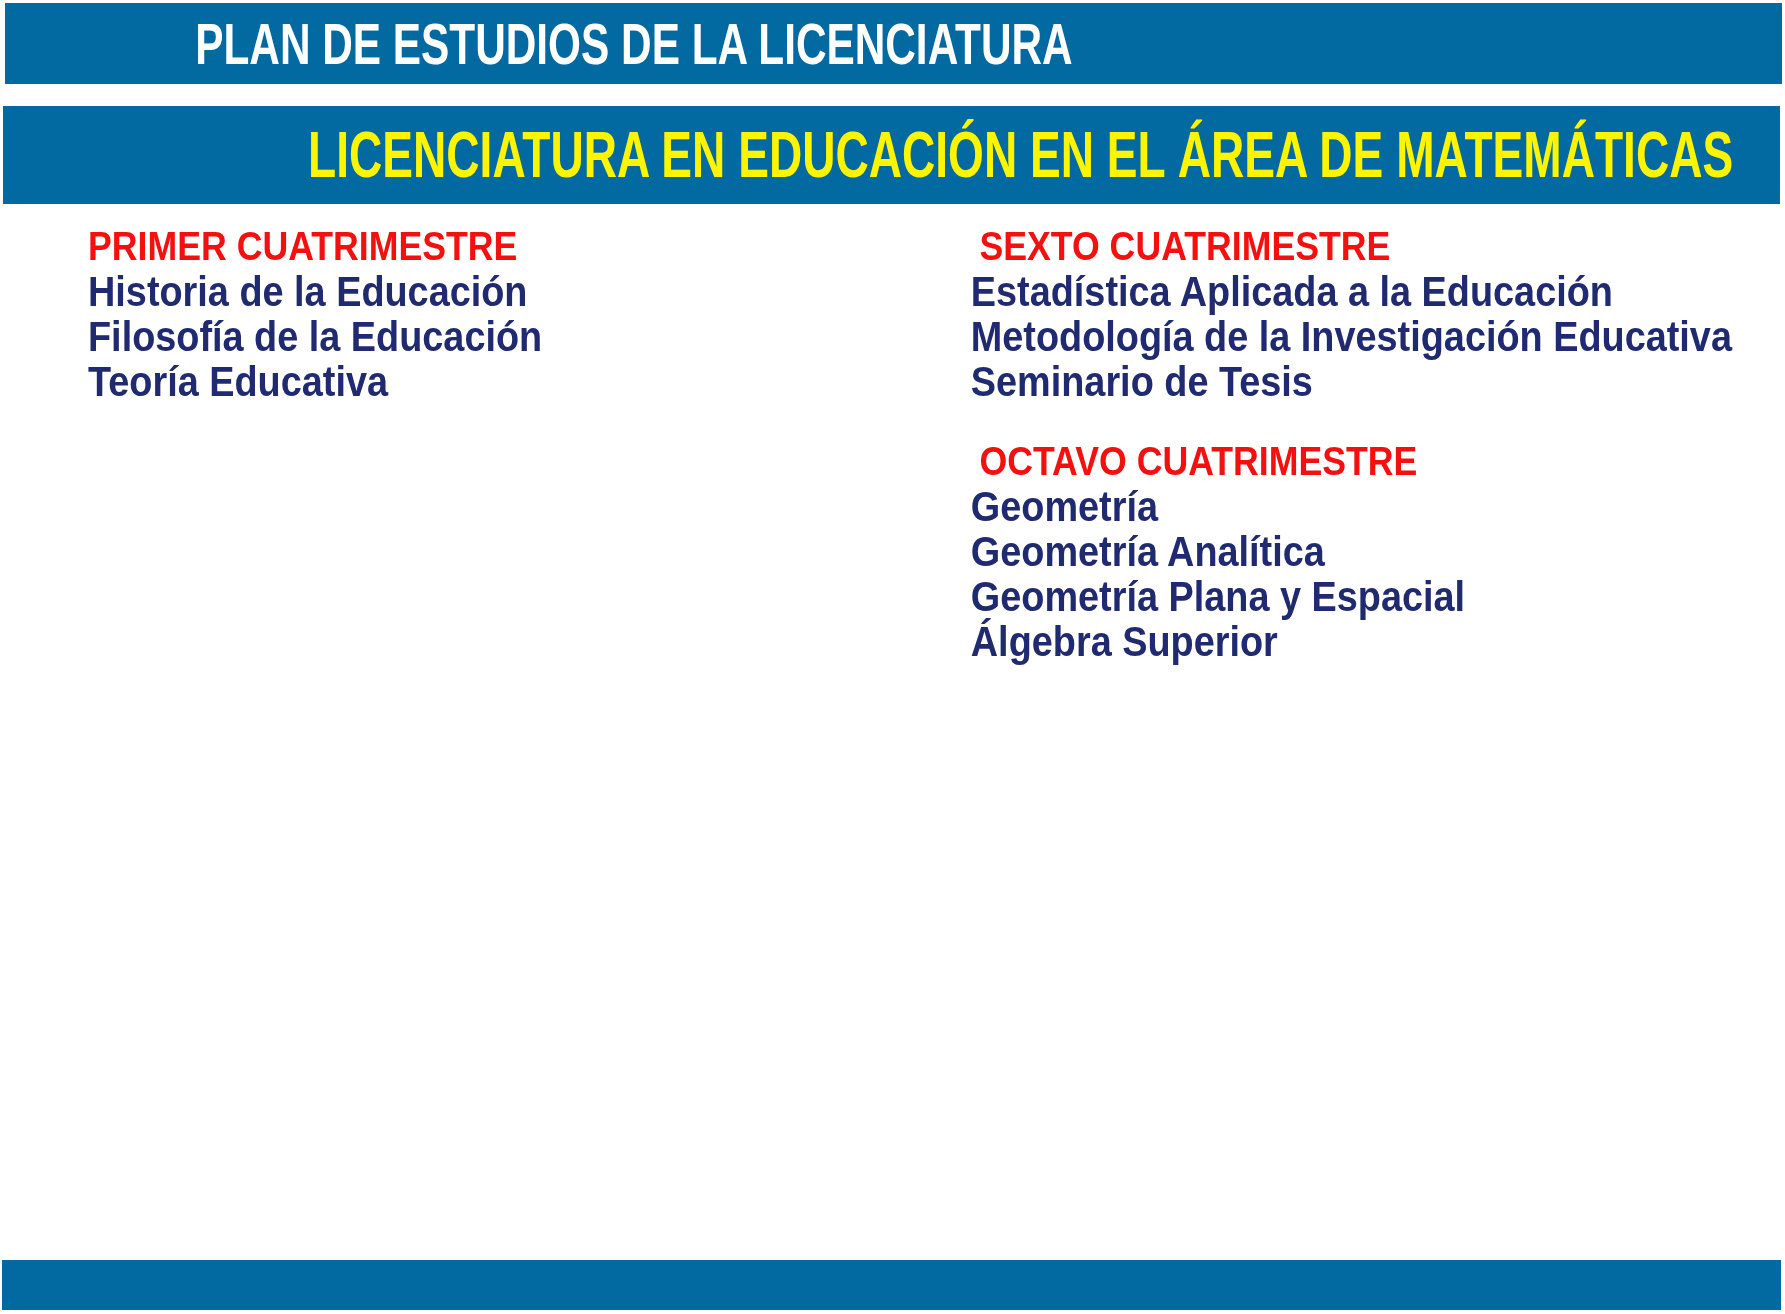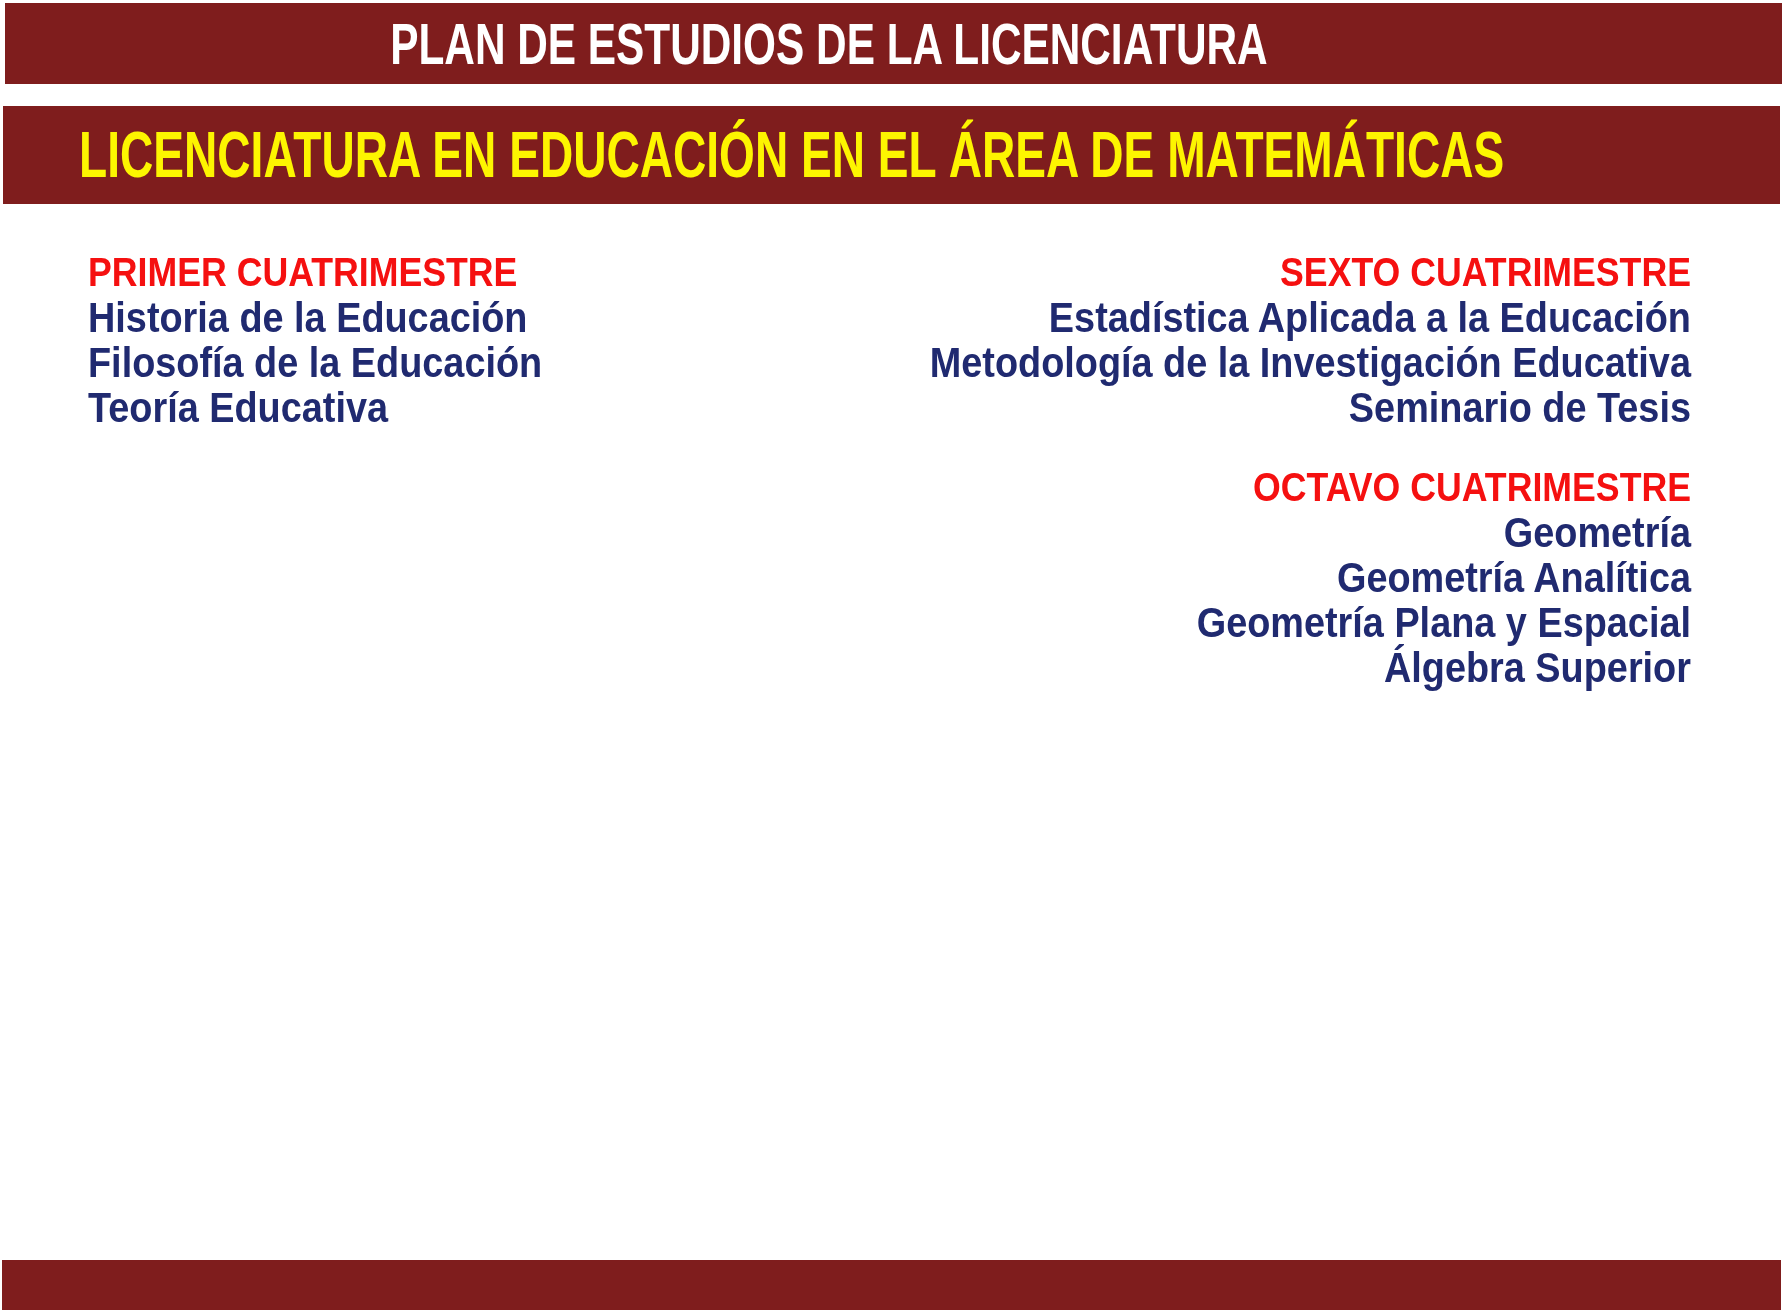--- a/index.html
+++ b/index.html
@@ -6,47 +6,46 @@
   body{
     position:relative;
     width:1785px;height:1314px;
     background:#ffffff;
     font-family:"Liberation Sans", sans-serif;
     overflow:hidden;
   }
   
   .bar{
     position:absolute;
-    background:#7f1d1d;
-    display:flex;align-items:center;justify-content:center;
+    background:#0369a1;
+    display:flex;align-items:center;justify-content:flex-start;padding-left:28px;
   }
   .titlebar{top:3px;left:5px;right:3px;height:81px;}
   .titlebar-text{
     color:#ffffff;font-weight:bold;font-size:58px;white-space:nowrap;
     transform:scaleX(0.73);transform-origin:center;
     margin-right:130px;letter-spacing:0px;
   }
   .subtitlebar{top:106px;left:3px;right:5px;height:98px;}
   .subtitlebar-text{
     color:#fdf500;font-weight:bold;font-size:64px;white-space:nowrap;
     transform:scaleX(0.72);transform-origin:center;
     margin-right:200px;
   }
   .bottombar{top:1260px;left:2px;right:4px;height:50px;}
   
   .content{
     position:absolute;top:184px;left:0;right:0;bottom:54px;
-    padding:40px 94px 0 88px;
+    padding:40px 53px 0 88px;
     display:flex;justify-content:space-between;
     box-sizing:border-box;
-    margin-top:26px;
   }
   .col{display:block;}
   .col.left{text-align:left;}
-  .col.right{text-align:right;}
+  .col.right{text-align:left;}
   .sec-h{
     margin:0;color:#f51010;font-weight:bold;font-size:41px;line-height:45px;
     white-space:nowrap;transform:scaleX(0.87);
   }
   .course{
     color:#202a70;font-weight:bold;font-size:43px;line-height:45px;
     white-space:nowrap;transform:scaleX(0.88);
   }
   .col.left .sec-h,.col.left .course{transform-origin:0 50%;}
   .col.right .sec-h,.col.right .course{transform-origin:100% 50%;}

